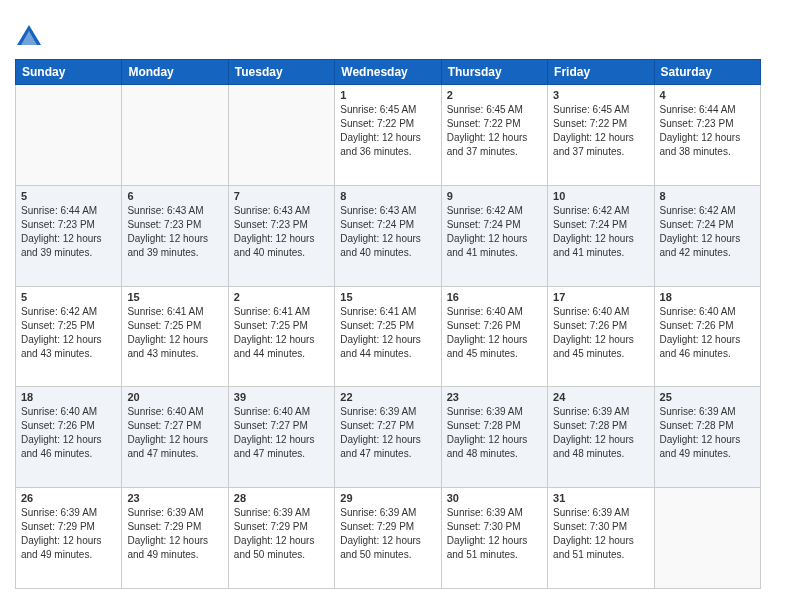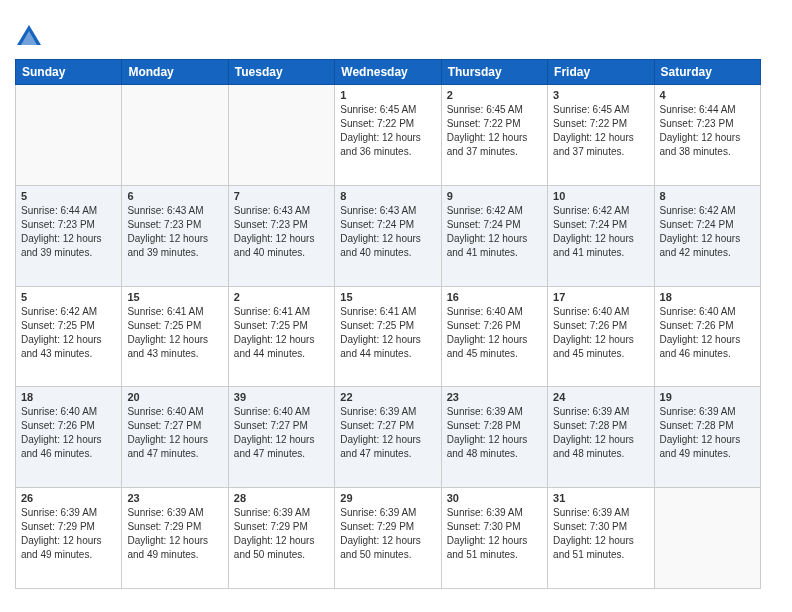--- a/index.html
+++ b/index.html
@@ -229,21 +229,21 @@
           </td>
           <td>
             <span class="day-num">23</span>
             <div class="day-info">Sunrise: 6:39 AM<br>Sunset: 7:28 PM<br>Daylight: 12 hours and 48 minutes.</div>
           </td>
           <td>
             <span class="day-num">24</span>
             <div class="day-info">Sunrise: 6:39 AM<br>Sunset: 7:28 PM<br>Daylight: 12 hours and 48 minutes.</div>
           </td>
           <td>
-            <span class="day-num">19</span>
+            <span class="day-num">25</span>
             <div class="day-info">Sunrise: 6:39 AM<br>Sunset: 7:28 PM<br>Daylight: 12 hours and 49 minutes.</div>
           </td>
         </tr>
         <tr>
           <td>
             <span class="day-num">26</span>
             <div class="day-info">Sunrise: 6:39 AM<br>Sunset: 7:29 PM<br>Daylight: 12 hours and 49 minutes.</div>
           </td>
           <td>
             <span class="day-num">23</span>

